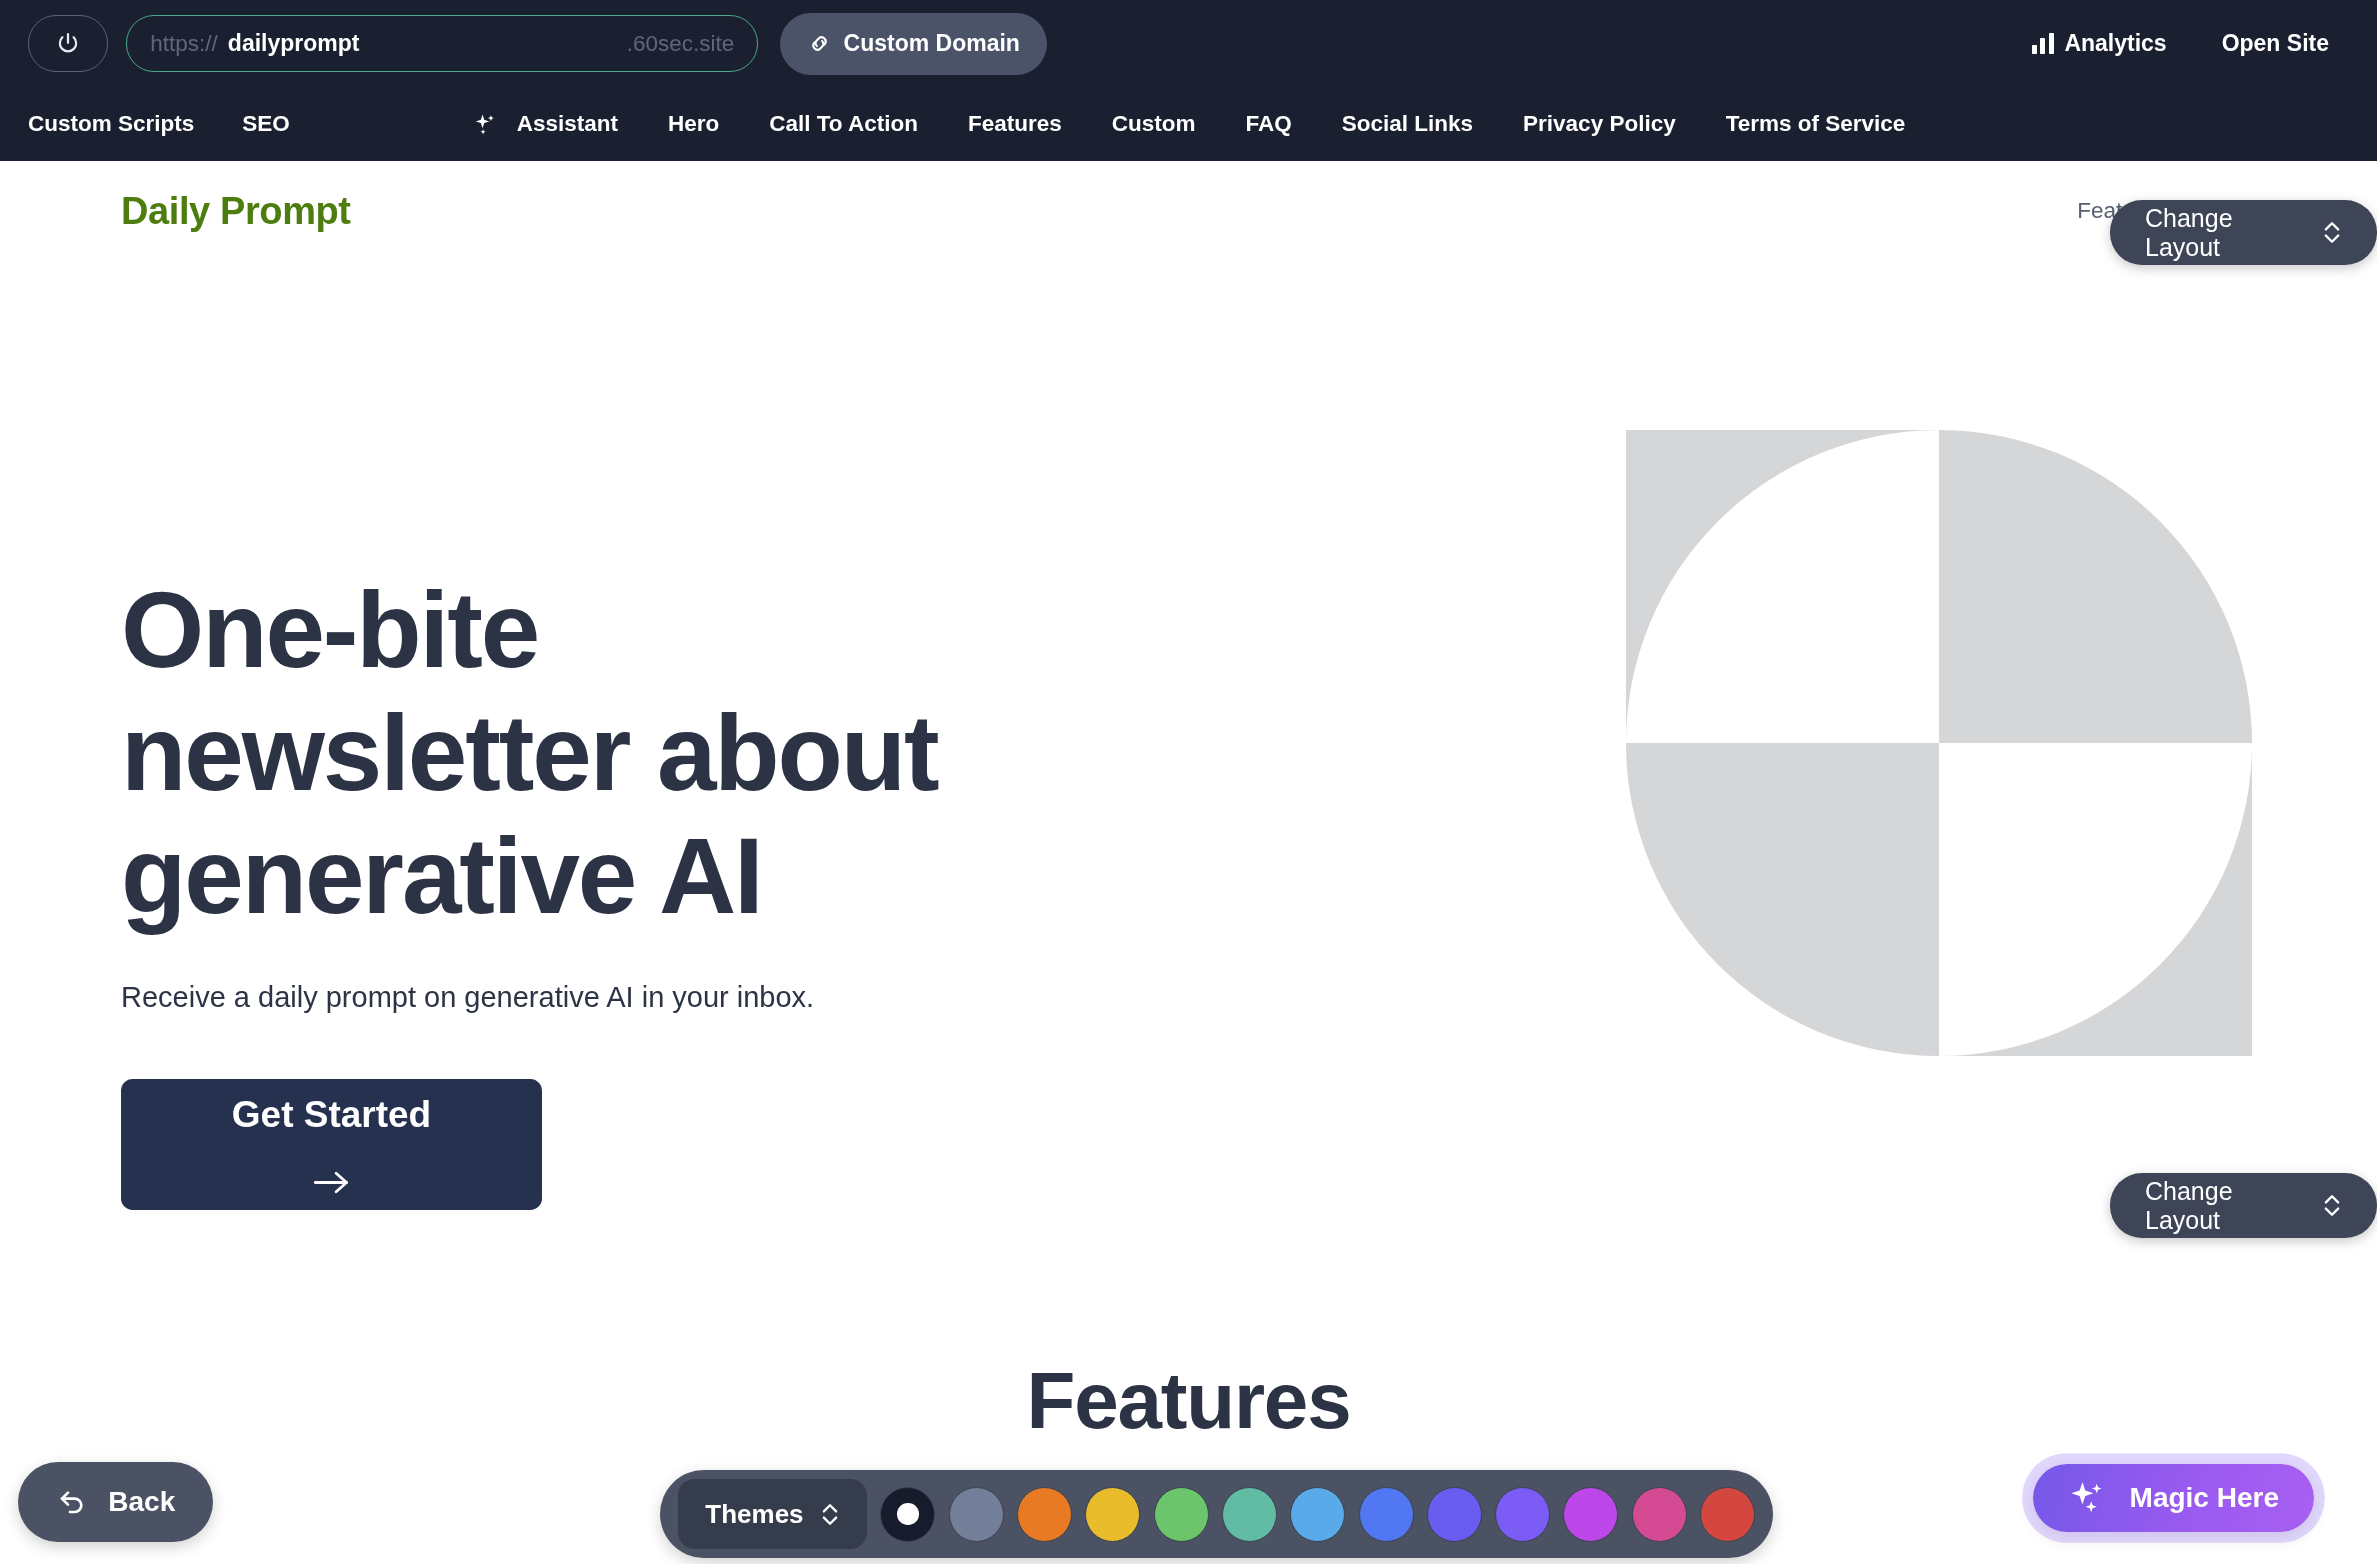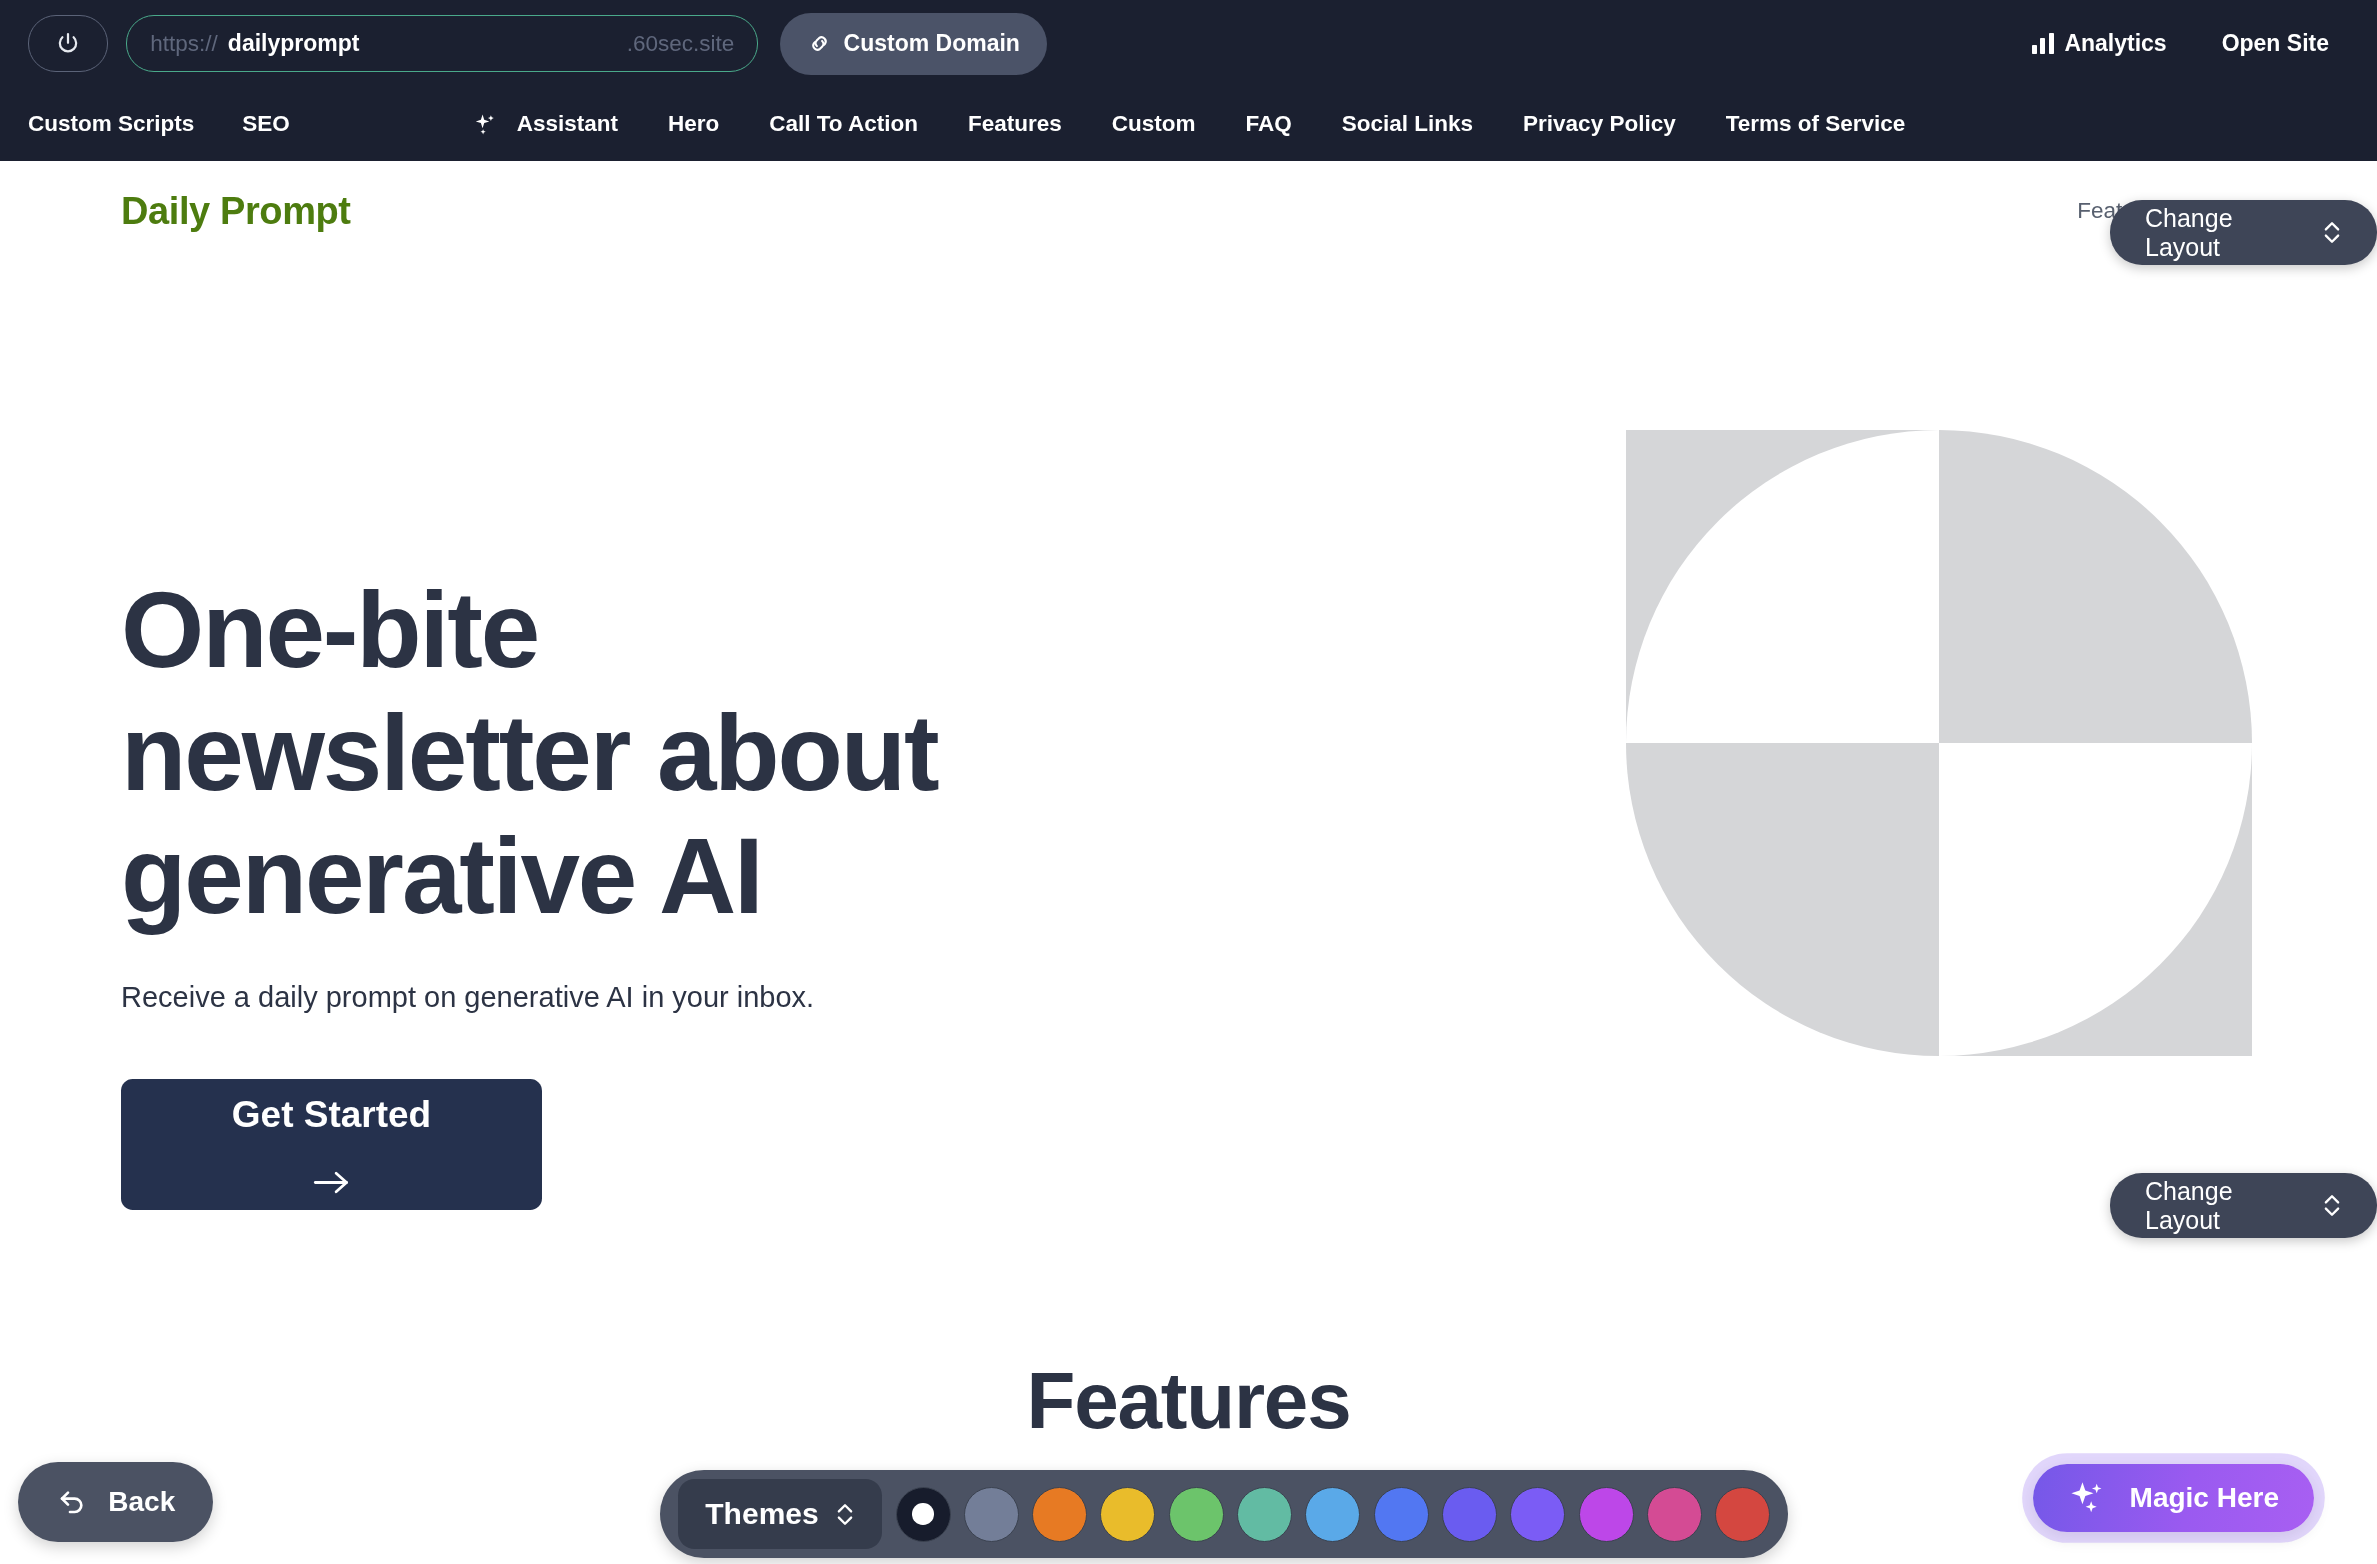--- a/index.html
+++ b/index.html
@@ -244,21 +244,21 @@
   }
   .themes-select {
     height: 70px;
     background: #353c4c;
     border-radius: 16.6px;
     display: flex; align-items: center;
     gap: 16.6px;
     padding: 0 27px;
     cursor: pointer;
   }
-  .themes-select span { color: #ffffff; font-size: 30px; font-weight: bold; }
+  .themes-select span { color: #ffffff; font-size: 26px; font-weight: bold; }
   .swatch {
     width: 55px; height: 55px;
     border-radius: 50%;
     border: 1.7px solid #3b4250;
     cursor: pointer;
     flex: none;
     display: flex; align-items: center; justify-content: center;
   }
   .swatch-dot { width: 21.6px; height: 21.6px; border-radius: 50%; background: #ffffff; }
 

